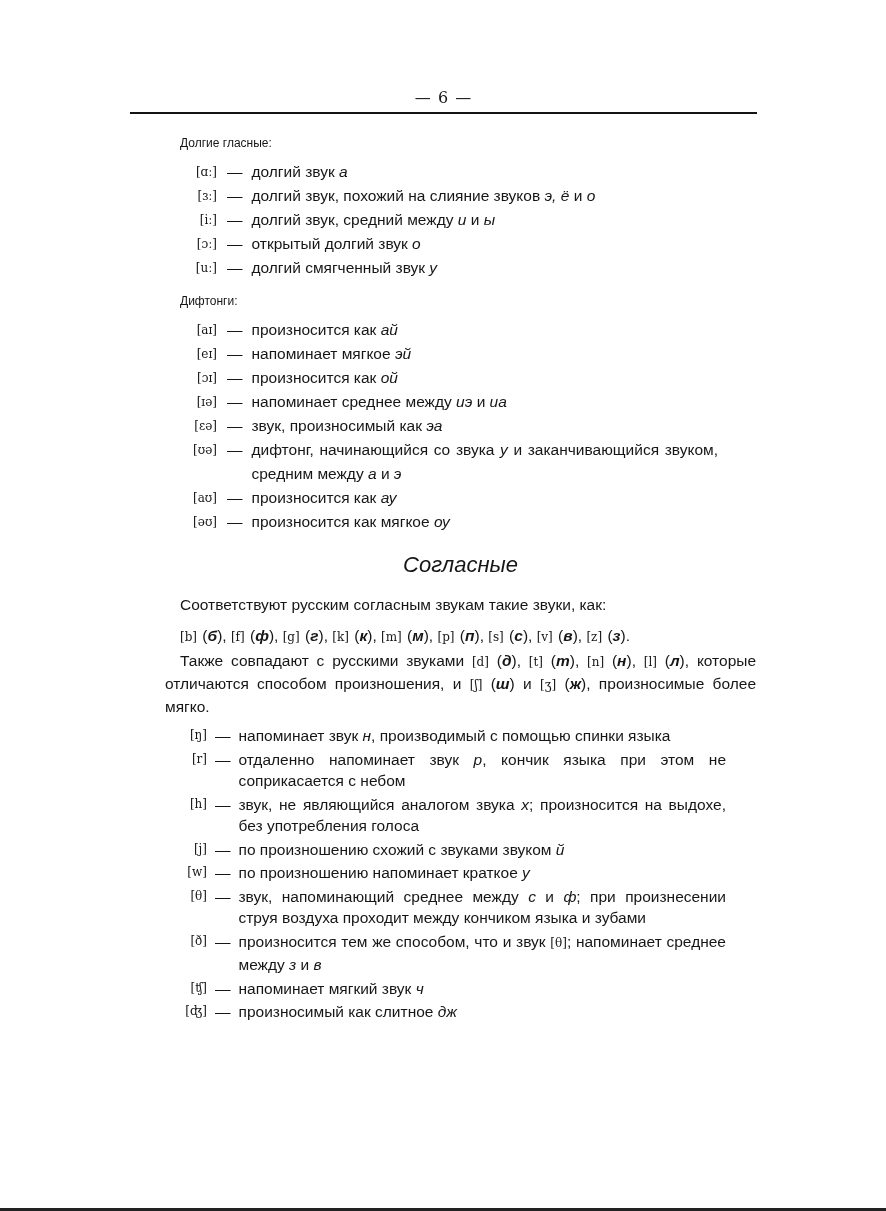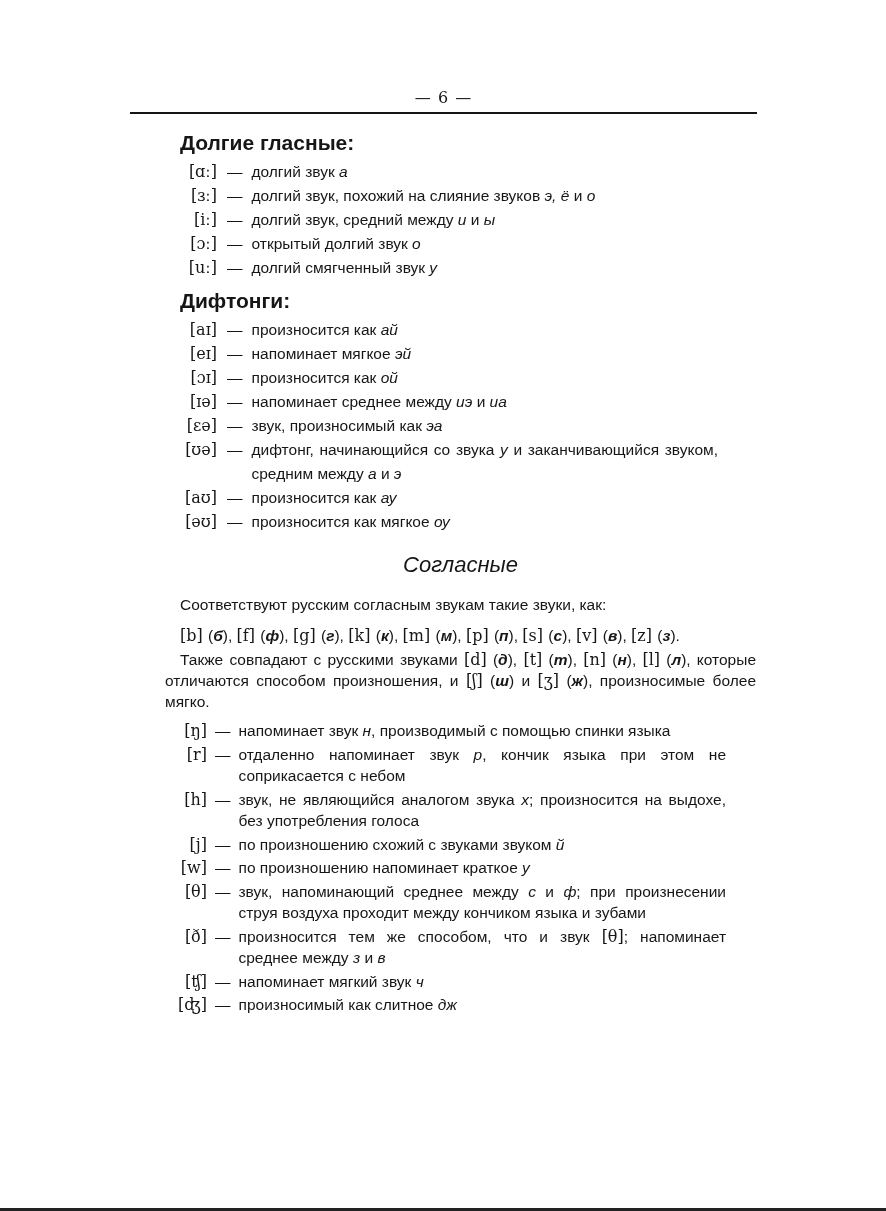--- a/index.html
+++ b/index.html
@@ -23,26 +23,26 @@
     font-size:16px;
     letter-spacing:1px;
     padding-bottom:5px;
   }
   .header-rule {
     border:none; border-top:2px solid #141414; height:0; margin:0;
   }
   .content {
     position:absolute; left:165px; top:128px; width:591px;
   }
-  .psym { font-family:"DejaVu Serif","Liberation Serif",serif; font-size:16px; }
+  .psym { font-family:"DejaVu Serif","Liberation Serif",serif; font-size:12px; }
   .it  { font-style:italic; }
   .bit { font-style:italic; font-weight:bold; }
 
   .para-heading {
-    font-weight:bold; font-size:21px;
+    font-weight:normal; font-size:12px;
     text-indent:15px;
     line-height:22px;
     margin:4px 0 6px 0;
   }
   .para-heading.second { margin-top:10px; }
 
   .entry-list { padding-right:38px; }
   .entry { display:flex; line-height:24px; }
   .entry-sym { flex:none; width:52px; text-align:right; }
   .entry-dash { flex:none; padding:0 9px 0 10px; }

